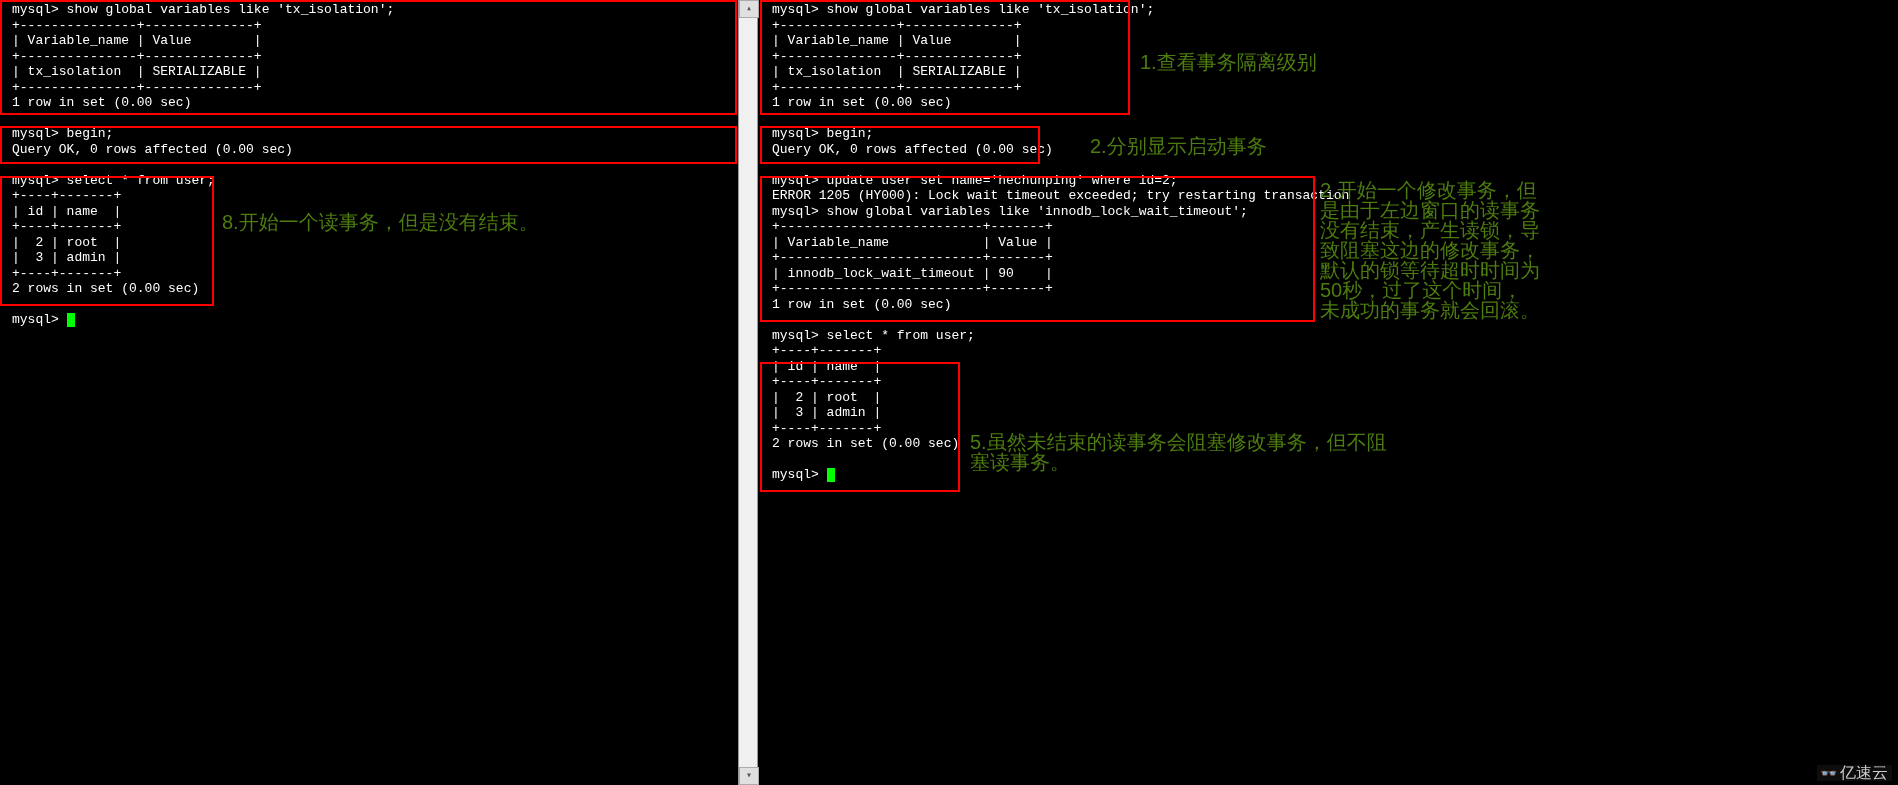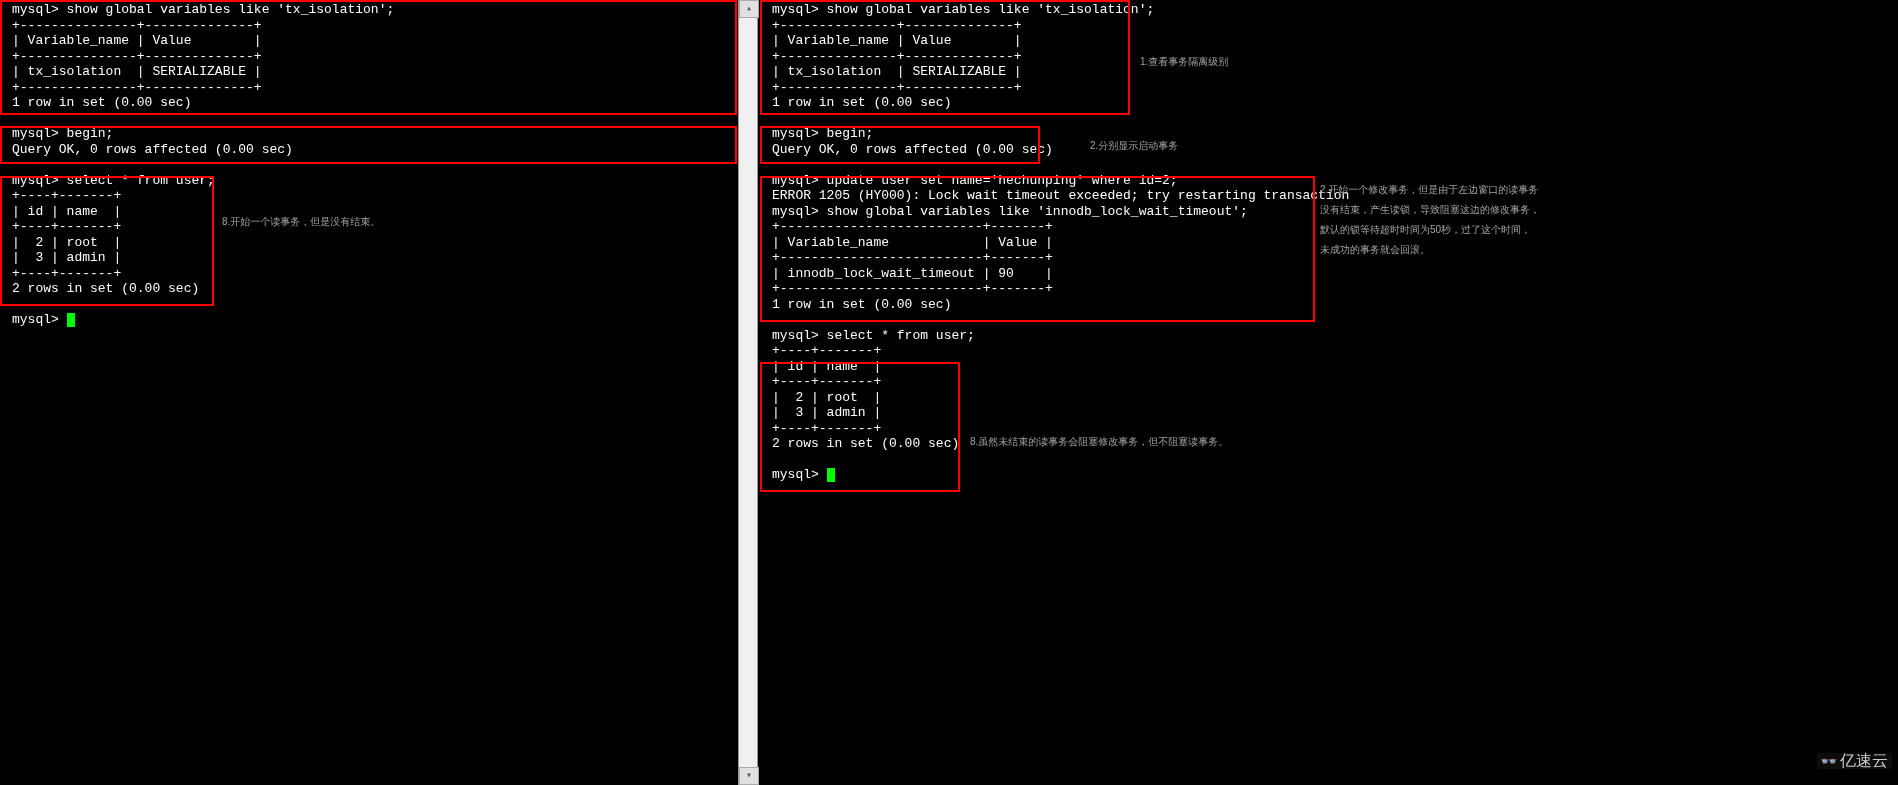--- a/index.html
+++ b/index.html
@@ -51,39 +51,39 @@
   .scroll-down { bottom: 0; }
 
   .box {
     position: absolute;
     border: 2px solid #ff0000;
     pointer-events: none;
   }
 
   .ann {
     position: absolute;
-    color: #a3a3a3;
+    color: #4d7c0f;
     font-family: "Microsoft YaHei", "SimSun", sans-serif;
-    font-size: 10px;
+    font-size: 20px;
     line-height: 20px;
     white-space: normal;
   }
 
   .cursor {
     display: inline-block;
     width: 8px;
     height: 14px;
     background: #00ff00;
     vertical-align: middle;
   }
 
   .watermark {
     position: absolute;
     right: 6px;
-    bottom: 16px;
+    bottom: 4px;
     color: #ccc;
     font-family: sans-serif;
     font-size: 16px;
     background: rgba(255,255,255,0.05);
     padding: 0 4px;
   }
   .watermark .glasses {
     display: inline-block;
     font-size: 14px;
     margin-right: 2px;
@@ -164,17 +164,17 @@
 <div class="box" style="left:0px; top:176px; width:214px; height:130px;"></div>
 
 <div class="box" style="left:760px; top:176px; width:555px; height:146px;"></div>
 
 <div class="box" style="left:760px; top:362px; width:200px; height:130px;"></div>
 
 <div class="ann" style="left:1140px; top:52px; width:200px;">1.查看事务隔离级别</div>
 <div class="ann" style="left:1046px; top:136px; width:200px;margin-left:44px;">2.分别显示启动事务</div>
 <div class="ann" style="left:222px; top:212px; width:320px;">8.开始一个读事务，但是没有结束。</div>
 <div class="ann" style="left:1320px; top:180px; width:220px;">2.开始一个修改事务，但是由于左边窗口的读事务没有结束，产生读锁，导致阻塞这边的修改事务，默认的锁等待超时时间为50秒，过了这个时间，未成功的事务就会回滚。</div>
-<div class="ann" style="left:970px; top:432px; width:420px;">8.虽然未结束的读事务会阻塞修改事务，但不阻塞读事务。</div>
+<div class="ann" style="left:970px; top:432px; width:420px;">5.虽然未结束的读事务会阻塞修改事务，但不阻塞读事务。</div>
 
 <div class="watermark">
   <span class="glasses">👓</span><span>亿速云</span>
 </div>
 
 </body></html>

